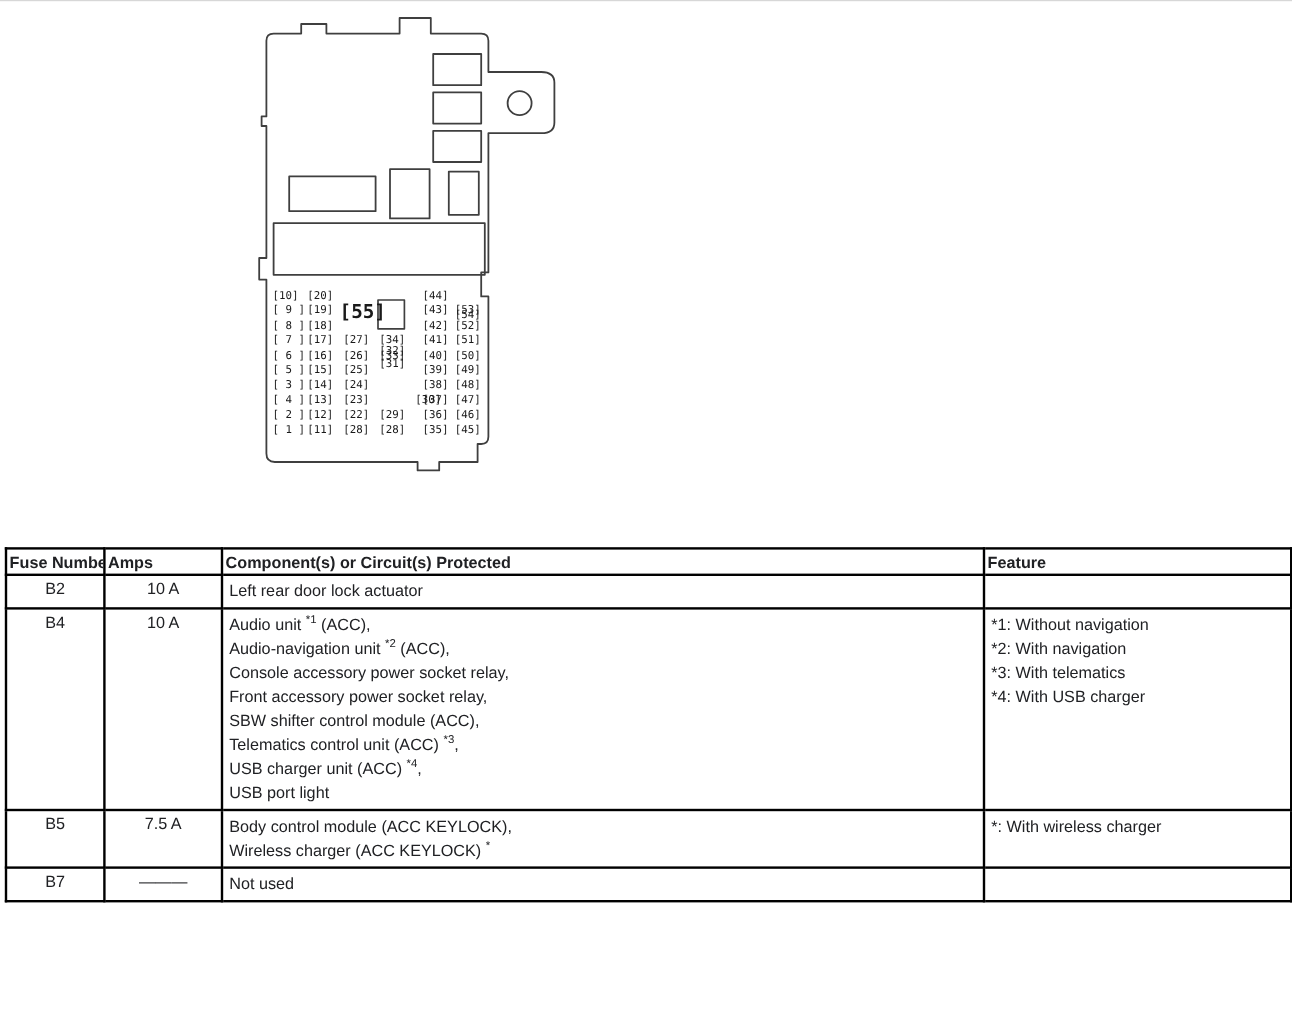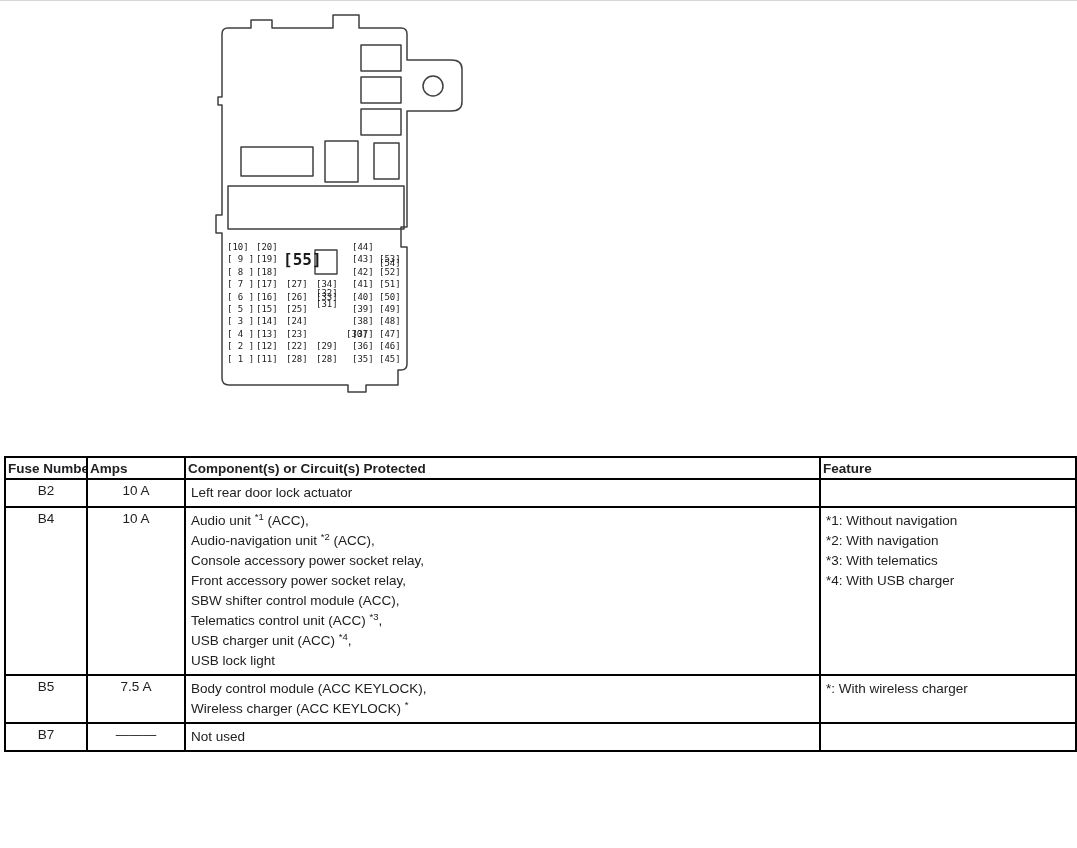--- a/index.html
+++ b/index.html
@@ -158,21 +158,21 @@
           <td class="c">B4</td>
           <td class="c">10 A</td>
           <td>
             <div class="cell-line">Audio unit <sup>*1</sup> (ACC),</div>
             <div class="cell-line">Audio-navigation unit <sup>*2</sup> (ACC),</div>
             <div class="cell-line">Console accessory power socket relay,</div>
             <div class="cell-line">Front accessory power socket relay,</div>
             <div class="cell-line">SBW shifter control module (ACC),</div>
             <div class="cell-line">Telematics control unit (ACC) <sup>*3</sup>,</div>
             <div class="cell-line">USB charger unit (ACC) <sup>*4</sup>,</div>
-            <div class="cell-line">USB lock light</div>
+            <div class="cell-line">USB port light</div>
           </td>
           <td>
             <div class="cell-line">*1: Without navigation</div>
             <div class="cell-line">*2: With navigation</div>
             <div class="cell-line">*3: With telematics</div>
             <div class="cell-line">*4: With USB charger</div>
           </td>
         </tr>
         <tr>
           <td class="c">B5</td>

